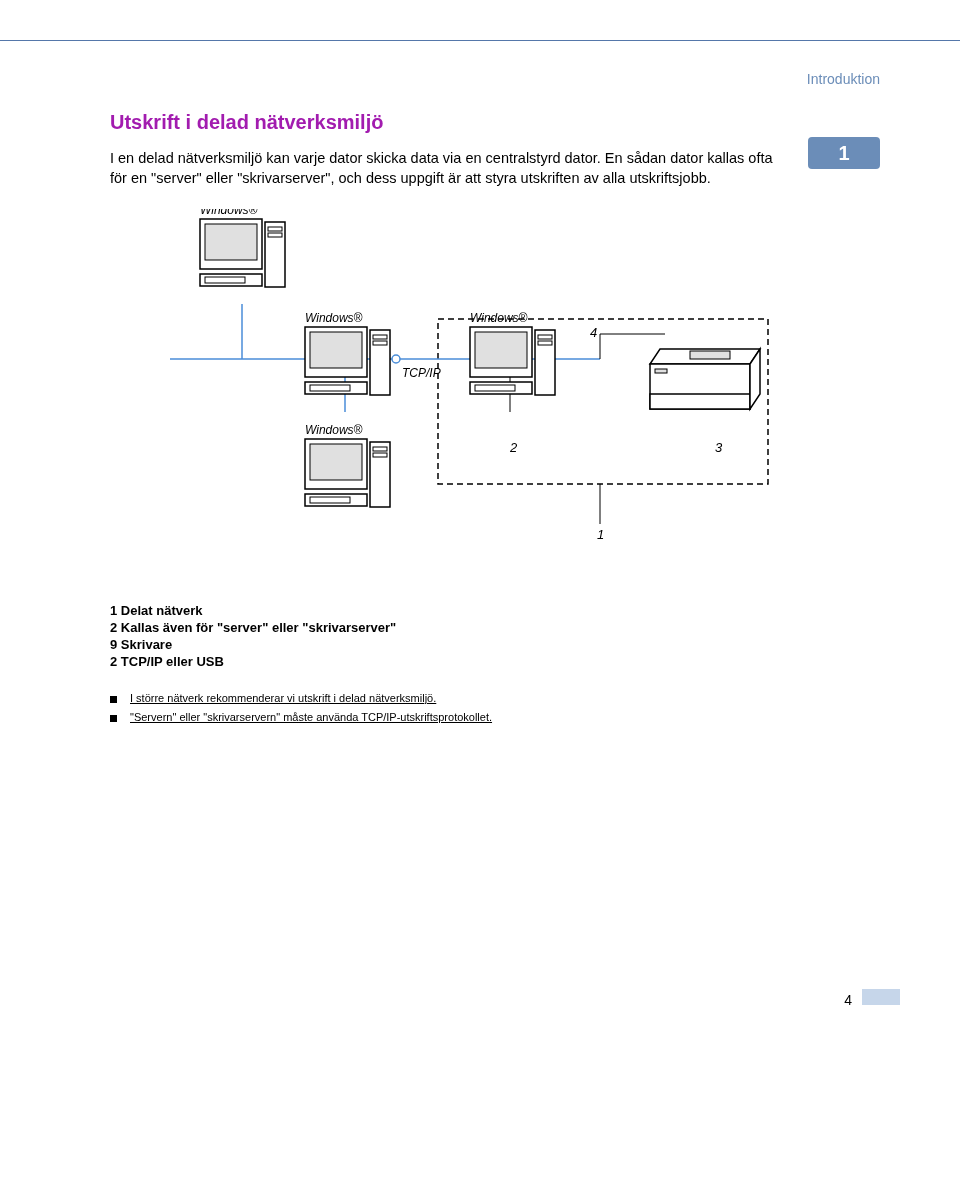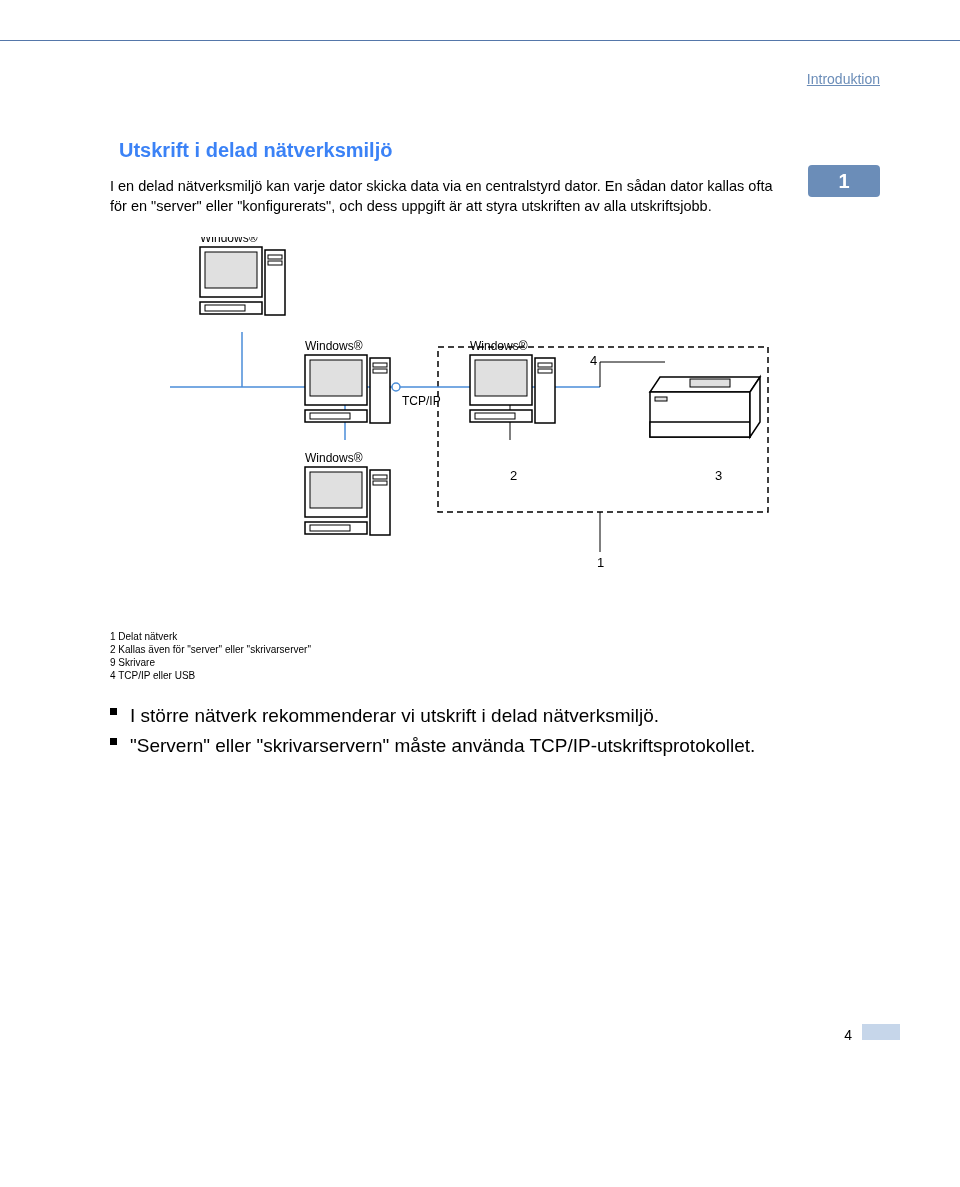--- a/index.html
+++ b/index.html
@@ -15,32 +15,31 @@
     margin: 40px 0 0 0;
   }
   .page-content {
     padding: 30px 80px 0 110px;
   }
   .header-row {
     display: flex;
     justify-content: flex-end;
     color: #6b8db8;
     font-size: 14px;
-    margin-bottom: 52px;
-    text-decoration: underline;
+    margin-bottom: 24px;
   }
   .title-row {
     position: relative;
     margin-bottom: 14px;
   }
   .section-title {
     font-size: 20px;
     font-weight: bold;
-    color: #3b82f6;
-    margin: 0 0 14px 9px;
+    color: #a21caf;
+    margin: 0 0 14px 0;
   }
   .chapter-tab {
     position: absolute;
     right: 0;
     top: 26px;
     width: 72px;
     height: 32px;
     background: #6b8db8;
     color: #fff;
     font-size: 20px;
@@ -51,37 +50,39 @@
     font-weight: bold;
   }
   .intro-para {
     font-size: 14.5px;
     line-height: 1.4;
     margin: 0 90px 20px 0;
   }
   .diagram-wrap {
     margin-left: 60px;
     margin-bottom: 20px;
+    font-style: italic;
   }
   .legend-list {
     list-style: none;
     padding: 0;
     margin: 8px 0 22px 0;
-    font-size: 10px;
-    font-weight: normal;
+    font-size: 13px;
+    font-weight: bold;
   }
   .legend-list li {
     margin-bottom: 2px;
   }
   .bullet-list {
     list-style: none;
     padding: 0;
     margin: 0;
-    font-size: 19px;
+    font-size: 11px;
     line-height: 1.4;
+    text-decoration: underline;
   }
   .bullet-list li {
     position: relative;
     padding-left: 20px;
     margin-bottom: 4px;
   }
   .bullet-list li::before {
     content: "";
     position: absolute;
     left: 0;
@@ -114,21 +115,21 @@
 
 <div class="page-content">
 
   <div class="header-row">
     <span>Introduktion</span>
   </div>
 
   <div class="title-row">
     <h2 class="section-title">Utskrift i delad nätverksmiljö</h2>
     <div class="chapter-tab">1</div>
-    <p class="intro-para">I en delad nätverksmiljö kan varje dator skicka data via en centralstyrd dator. En sådan dator kallas ofta för en "server" eller "konfigurerats", och dess uppgift är att styra utskriften av alla utskriftsjobb.</p>
+    <p class="intro-para">I en delad nätverksmiljö kan varje dator skicka data via en centralstyrd dator. En sådan dator kallas ofta för en "server" eller "skrivarserver", och dess uppgift är att styra utskriften av alla utskriftsjobb.</p>
   </div>
 
   <div class="diagram-wrap">
     <svg width="620" height="370" viewBox="0 0 620 370">
 
       <rect x="268" y="110" width="330" height="165" fill="none" stroke="#000" stroke-width="1.5" stroke-dasharray="6,4"></rect>
 
       <line x1="-40" y1="150" x2="268" y2="150" stroke="#4a8dd8" stroke-width="1.5"></line>
 
       <line x1="72" y1="95" x2="72" y2="150" stroke="#4a8dd8" stroke-width="1.5"></line>
@@ -205,21 +206,21 @@
       <text x="340" y="243" font-size="13"><tspan>2</tspan></text>
       <text x="545" y="243" font-size="13"><tspan>3</tspan></text>
       <text x="427" y="330" font-size="13"><tspan>1</tspan></text>
     </svg>
   </div>
 
   <ul class="legend-list">
     <li>1 Delat nätverk</li>
     <li>2 Kallas även för "server" eller "skrivarserver"</li>
     <li>9 Skrivare</li>
-    <li>4 TCP/IP eller USB</li>
+    <li>2 TCP/IP eller USB</li>
   </ul>
 
   <ul class="bullet-list">
     <li>I större nätverk rekommenderar vi utskrift i delad nätverksmiljö.</li>
     <li>"Servern" eller "skrivarservern" måste använda TCP/IP-utskriftsprotokollet.</li>
   </ul>
 
 </div>
 
 <div class="page-footer">

